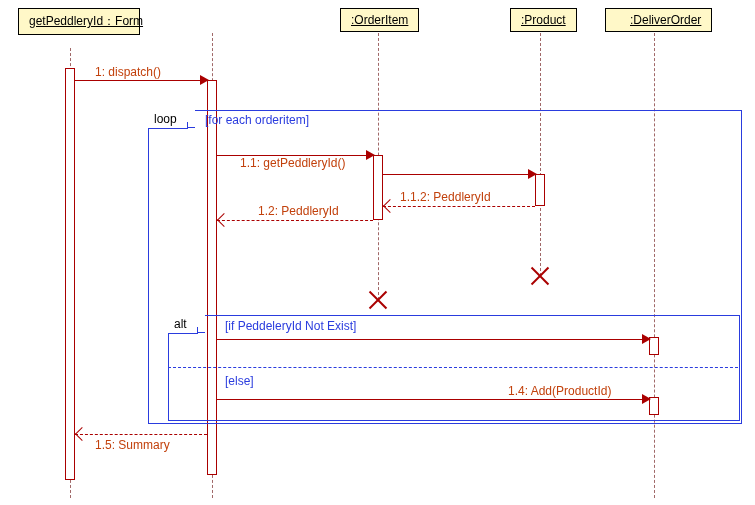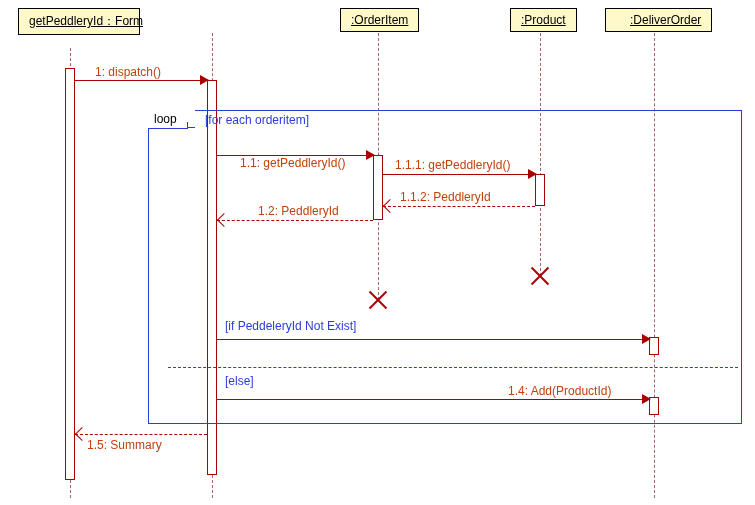--- a/index.html
+++ b/index.html
@@ -47,48 +47,50 @@
   <div class="activation" style="left:649px; top:397px; height:18px;"></div>
 
   <div class="dest" style="left:368px; top:290px;"></div>
   <div class="dest" style="left:530px; top:266px;"></div>
 
   <div class="frag" style="left:148px; top:110px; width:592px; height:312px;">
     <div class="frag-tab">loop</div>
   </div>
   <div class="guard" style="left:205px; top:113px;">[for each orderitem]</div>
 
+  <div class="frag" style="left:168px; top:315px; width:570px; height:104px;">
+    <div class="frag-tab">alt</div>
+  </div>
   <div class="guard" style="left:225px; top:319px;">[if PeddeleryId Not Exist]</div>
   <div class="divider" style="left:168px; top:367px; width:570px;"></div>
   <div class="guard" style="left:225px; top:374px;">[else]</div>
 
   <div class="msg-label" style="left:95px; top:65px;">1: dispatch()</div>
   <div class="msg-line" style="left:75px; top:80px; width:127px;"></div>
   <div class="arrow-r" style="left:200px; top:75px;"></div>
 
   <div class="msg-label" style="left:240px; top:140px;margin-top:16px;">1.1: getPeddleryId()</div>
   <div class="msg-line" style="left:217px; top:155px; width:152px;"></div>
   <div class="arrow-r" style="left:366px; top:150px;"></div>
 
-  <div class="msg-label" style="left:395px; top:158px;">1.1.1: getPeddleryId()</div>
   <div class="msg-line" style="left:383px; top:174px; width:148px;"></div>
   <div class="arrow-r" style="left:528px; top:169px;"></div>
 
   <div class="msg-label" style="left:400px; top:190px;">1.1.2: PeddleryId</div>
   <div class="msg-line dashed" style="left:383px; top:206px; width:152px;"></div>
   <div class="arrow-l-open" style="left:385px; top:201px;"></div>
 
   <div class="msg-label" style="left:258px; top:204px;">1.2: PeddleryId</div>
   <div class="msg-line dashed" style="left:217px; top:220px; width:156px;"></div>
   <div class="arrow-l-open" style="left:219px; top:215px;"></div>
 
   <div class="msg-line" style="left:217px; top:339px; width:428px;"></div>
   <div class="arrow-r" style="left:642px; top:334px;"></div>
 
   <div class="msg-label" style="left:460px; top:384px;margin-left:48px;">1.4: Add(ProductId)</div>
   <div class="msg-line" style="left:217px; top:399px; width:428px;"></div>
   <div class="arrow-r" style="left:642px; top:394px;"></div>
 
-  <div class="msg-label" style="left:87px; top:438px;">1.5: Summary</div>
+  <div class="msg-label" style="left:95px; top:438px;">1.5: Summary</div>
   <div class="msg-line dashed" style="left:75px; top:434px; width:132px;"></div>
   <div class="arrow-l-open" style="left:77px; top:429px;"></div>
 
 </div>
 
 </body></html>

